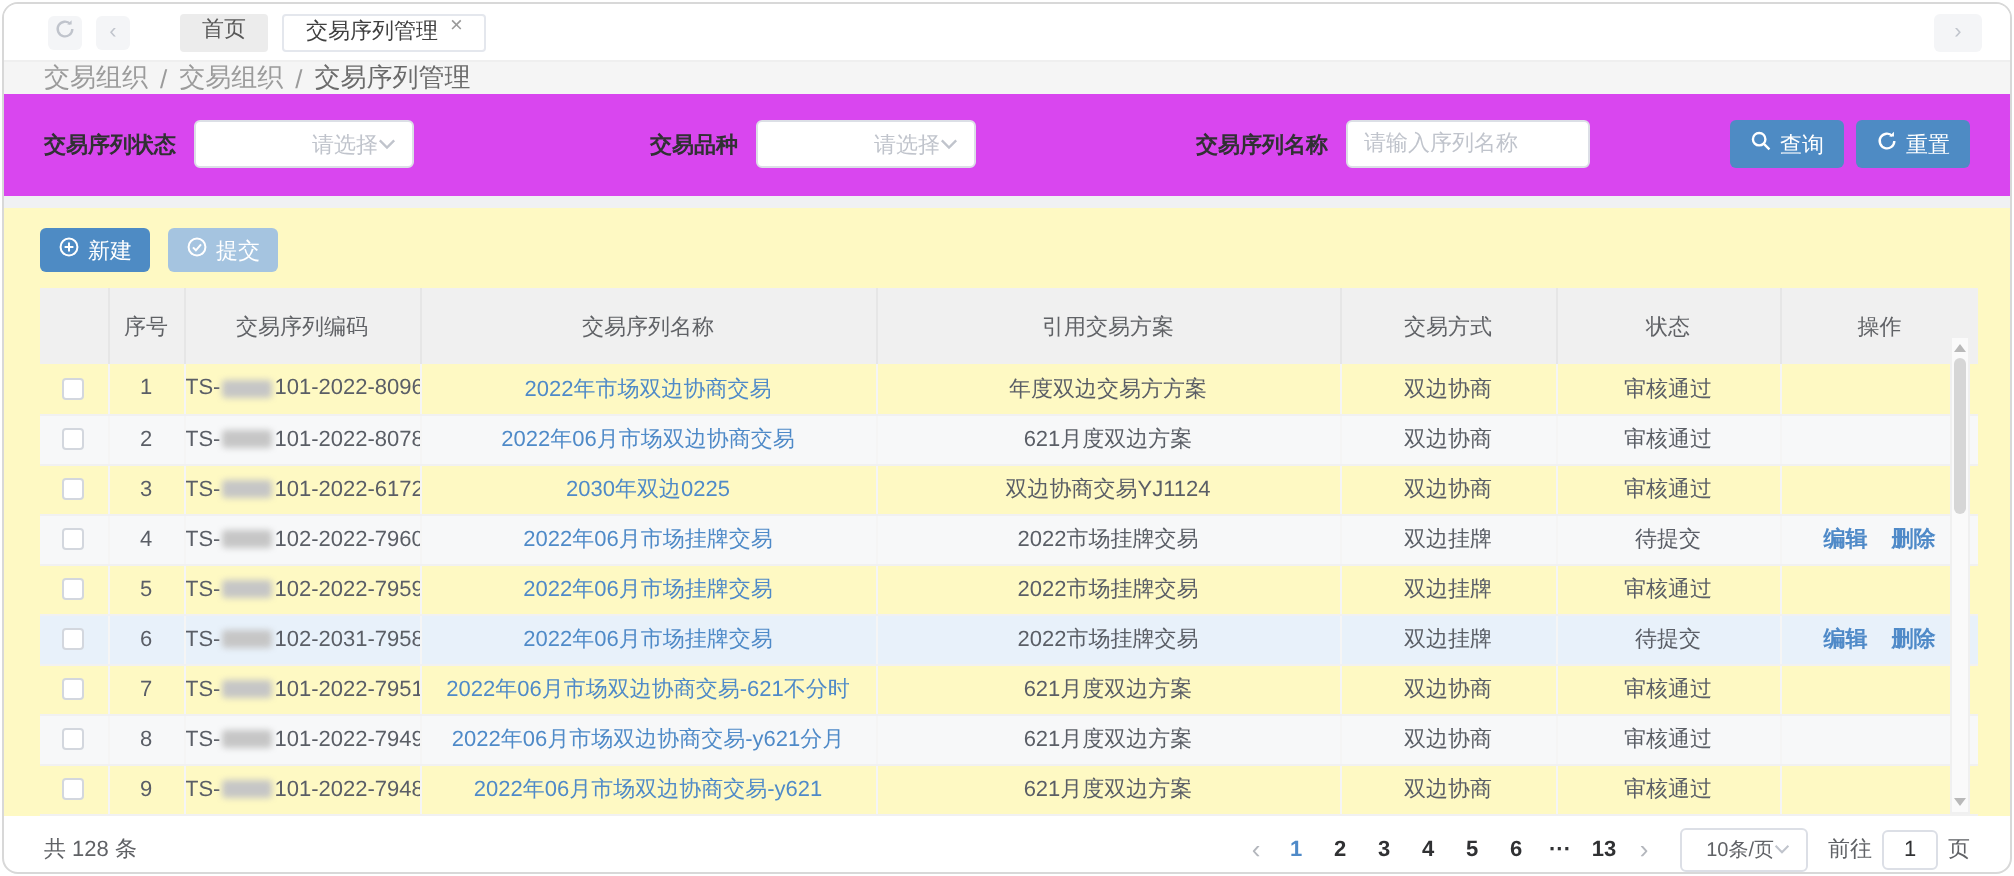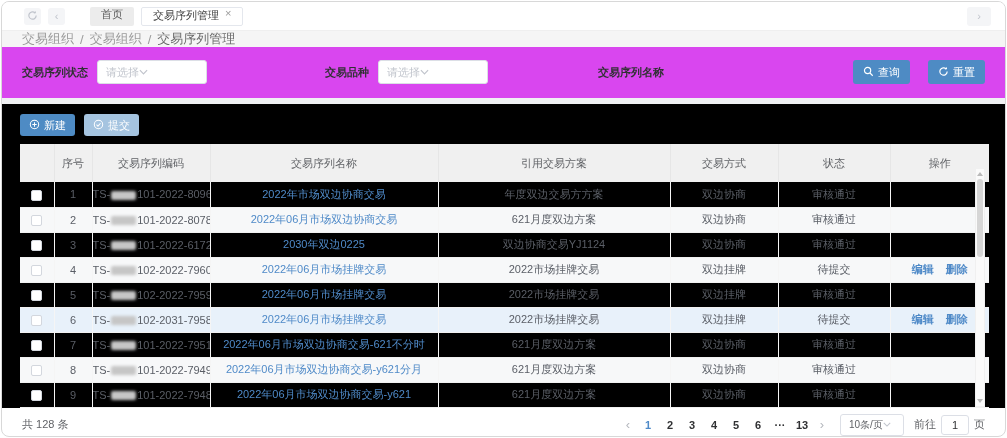--- a/index.html
+++ b/index.html
@@ -20,35 +20,35 @@
 
   
   .breadcrumb { height:17px; background:#f5f5f5; border-top:1px solid #efefef; display:flex; align-items:center;
                 gap:6px; padding:0 20px; font-size:13px; color:#9b9b9b; }
   .breadcrumb .last { color:#6b6b6b; }
 
   
   .filters { display:flex; align-items:center; padding:13px 20px 14px; background:#d946ef; }
   .f-label { font-size:11px; font-weight:600; color:#303133; margin-right:9px; white-space:nowrap; }
   .sel { width:110px; height:24px; border:1px solid #dcdfe6; border-radius:3px; background:#fff;
-         display:inline-flex; align-items:center; justify-content:flex-start; padding:0 8px;
+         display:inline-flex; align-items:center; justify-content:flex-end; padding:0 8px;
          font-size:11px; color:#c0c4cc; cursor:pointer; }
   .txt { width:122px; height:24px; border:1px solid #dcdfe6; border-radius:3px; padding:0 8px;
          font-size:11px; color:#303133; outline:none; }
   .txt::placeholder { color:#c0c4cc; }
   .fg2 { margin-left:118px; } .fg3 { margin-left:110px; }
-  .f-btns { margin-left:auto; display:flex; gap:18px; }
+  .f-btns { margin-left:auto; display:flex; gap:6px; }
   .btn { height:24px; border:none; border-radius:3px; background:#4e8bc4; color:#fff; font-size:11px;
          display:inline-flex; align-items:center; gap:4px; padding:0 10px; cursor:pointer; }
   .btn-disabled { background:#a5c4e0; }
 
   .gap-band { height:6px; background:#f0f1f3; }
 
   
-  .table-section { padding:8px 18px 0; background:#000000; }
+  .table-section { padding:8px 18px 0; background:#fef9c3; }
   .toolbar { display:flex; gap:9px; margin:2px 0 8px; }
   .toolbar .btn { height:22px; font-size:11px; padding:0 9px; }
 
   .table-wrap { position:relative; }
   table { width:100%; border-collapse:collapse; table-layout:fixed; font-size:11px; color:#5a5e66; }
   col.c-cb{width:34px} col.c-num{width:38px} col.c-code{width:118px} col.c-name{width:228px}
   col.c-plan{width:232px} col.c-method{width:108px} col.c-status{width:112px} col.c-act{width:99px}
   thead th { background:#f0f0f0; height:38px; font-weight:400; color:#606266; text-align:center;
              border-right:1px solid #e6e6e6; }
   thead th:last-child { border-right:none; }
@@ -133,20 +133,21 @@
 
     <span class="f-label fg2">交易品种</span>
     <div class="sel">
       <span>请选择</span>
       <svg class="chev-svg" width="9" height="6" viewBox="0 0 10 6">
           <path d="M1 1l4 4 4-4" fill="none" stroke="#c0c4cc" stroke-width="1.3"></path>
         </svg>
     </div>
 
     <span class="f-label fg3">交易序列名称</span>
+    <input class="txt" type="text" placeholder="请输入序列名称" style="">
 
     <div class="f-btns">
       <button class="btn">
         <span>
           <svg width="11" height="11" viewBox="0 0 12 12">
               <circle cx="5" cy="5" r="3.4" fill="none" stroke="#fff" stroke-width="1.3"></circle>
               <path d="M7.6 7.6L10.6 10.6" stroke="#fff" stroke-width="1.3"></path>
             </svg>
         </span>
         <span>查询</span>

